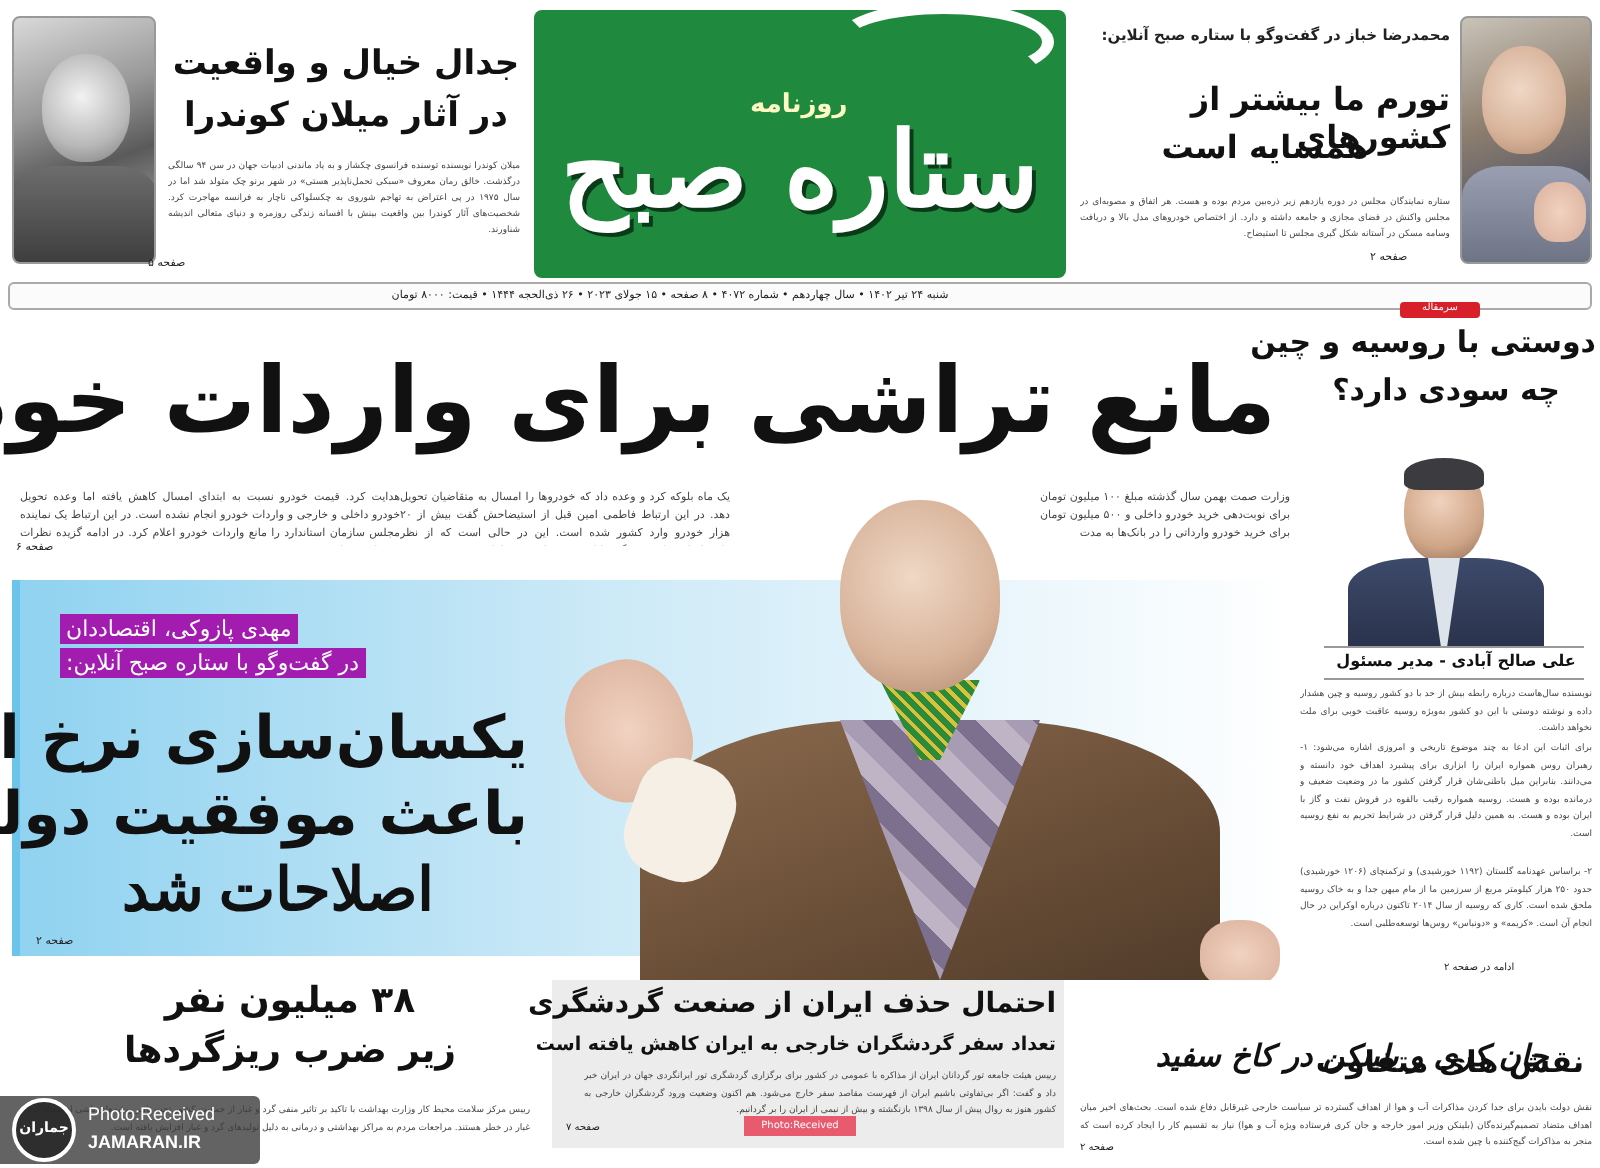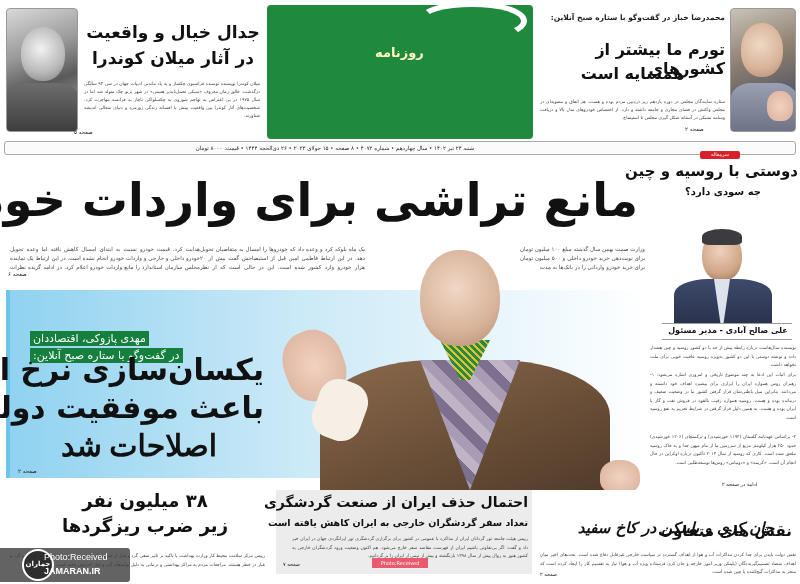--- a/index.html
+++ b/index.html
@@ -21,21 +21,21 @@
 
   .date-bar { border: 1px solid #aaa; border-radius: 3px; background: #fbfbfb; }
   .date-text { font-size: 5.5px; color: #222; white-space: nowrap; }
 
   .red-badge { background: #d8202a; color: #fff; font-size: 5px; border-radius: 2px; text-align: center; line-height: 7px; }
 
   .main-headline { font-size: 46px; font-weight: bold; letter-spacing: -1px; white-space: nowrap; color: #111; }
 
   
   .interview-box { background: linear-gradient(90deg, #8fd2f0 0%, #cbe9f7 45%, #ffffff 100%); }
-  .green-tag { background: #15803d; color: #fff; font-size: 11px; line-height: 15px; padding: 0 3px; white-space: nowrap; margin-top: 24px; }
+  .green-tag { background: #a21caf; color: #fff; font-size: 11px; line-height: 15px; padding: 0 3px; white-space: nowrap; }
   .big-headline { font-size: 30px; font-weight: bold; line-height: 36px; color: #111; white-space: nowrap; }
   .head { background: radial-gradient(circle at 45% 40%, #efd8c6 0%, #d8b39a 60%, #b08a70 100%); border-radius: 48% 48% 46% 46%; }
   .jacket { background: linear-gradient(160deg, #8a6a4e 0%, #6d5139 50%, #4e3a29 100%); border-radius: 40% 40% 0 0; }
   .sweater { background: repeating-linear-gradient(45deg, #a89bb4 0 10px, #7d6f8e 10px 20px, #bfb3c6 20px 30px); clip-path: polygon(50% 100%, 0 0, 100% 0); }
   .scarf { background: repeating-linear-gradient(45deg, #2c8a3a 0 3px, #d9c23a 3px 5px); }
   .hand { background: radial-gradient(ellipse at 50% 50%, #f1d2c1 0%, #d9b09a 100%); border-radius: 45% 45% 40% 40%; }
 
   .tourism-box { background: #ececec; }
 
   .watermark { background: rgba(60,60,60,0.8); color: #fff; border-radius: 0 3px 3px 0; }
@@ -51,20 +51,21 @@
   <div class="abs head" style="left:14px; top:18px; width:44px; height:54px; background: radial-gradient(circle at 45% 40%, #f2f2f2 0%, #b8b8b8 60%, #7a7a7a 100%);"></div>
   <div class="abs" style="left:0; top:74px; width:72px; height:50px; background:linear-gradient(180deg,#6d6d6d,#3c3c3c); border-radius:30% 30% 0 0;"></div>
 </div>
 <div class="abs bold" style="left:84px; top:22px; width:178px; text-align:center; font-size:17px;">جدال خیال و واقعیت</div>
 <div class="abs bold" style="left:84px; top:48px; width:178px; text-align:center; font-size:17px;">در آثار میلان کوندرا</div>
 <div class="abs body-text" style="left:84px; top:80px; width:176px; height:46px; overflow:hidden; font-size:4.5px; line-height:8px;">میلان کوندرا نویسنده توسنده فرانسوی چکشاز و به یاد ماندنی ادبیات جهان در سن ۹۴ سالگی درگذشت. خالق رمان معروف «سبکی تحمل‌ناپذیر هستی» در شهر برنو چک متولد شد اما در سال ۱۹۷۵ در پی اعتراض به تهاجم شوروی به چکسلواکی ناچار به فرانسه مهاجرت کرد. شخصیت‌های آثار کوندرا بین واقعیت بینش با افسانه زندگی روزمره و دنیای متعالی اندیشه شناورند.</div>
 <div class="abs page-ref" style="left:74px; top:129px;">صفحه ۵</div>
 
 <div class="abs masthead" style="left:267px; top:5px; width:266px; height:134px;">
   <div class="abs" style="left:108px; top:40px; color:#fef9c3; font-weight:bold; font-size:13px;">روزنامه</div>
+  <div class="abs masthead-logo" style="left:8px; top:46px; width:250px; text-align:center; font-size:52px; line-height:70px;">ستاره صبح</div>
   <div class="abs" style="left:150px; top:-4px; width:110px; height:40px; border:6px solid #fff; border-radius:50%; border-left-color:transparent; border-bottom-color:transparent;"></div>
 </div>
 
 <div class="abs" style="left:540px; top:13px; width:185px; font-size:7.5px; font-weight:bold; color:#222; white-space:nowrap;">محمدرضا خباز در گفت‌وگو با ستاره صبح آنلاین:</div>
 <div class="abs bold" style="left:540px; top:40px; width:185px; text-align:right; font-size:16px;">تورم ما بیشتر از کشورهای</div>
 <div class="abs bold" style="left:540px; top:64px; width:185px; text-align:center; font-size:16px;">همسایه است</div>
 <div class="abs body-text" style="left:540px; top:98px; width:185px; height:26px; overflow:hidden; font-size:4.5px; line-height:8px;">ستاره نمایندگان مجلس در دوره یازدهم زیر ذره‌بین مردم بوده و هست. هر اتفاق و مصوبه‌ای در مجلس واکنش در فضای مجازی و جامعه داشته و دارد. از اختصاص خودروهای مدل بالا و دریافت وسامه مسکن در آستانه شکل گیری مجلس تا استیضاح.</div>
 <div class="abs page-ref" style="left:685px; top:126px;">صفحه ۲</div>
 <div class="abs photo-box photo-color" style="left:730px; top:8px; width:66px; height:124px;">
   <div class="abs head" style="left:10px; top:14px; width:42px; height:54px;"></div>
@@ -99,21 +100,21 @@
   <div class="abs sweater" style="left:140px; top:110px; width:100px; height:130px;"></div>
   <div class="abs scarf" style="left:160px; top:90px; width:50px; height:40px; clip-path: polygon(0 0, 100% 0, 60% 100%, 40% 100%);"></div>
   <div class="abs head" style="left:140px; top:0px; width:80px; height:96px;"></div>
   <div class="abs hand" style="left:4px; top:80px; width:60px; height:70px; transform:rotate(-20deg);"></div>
   <div class="abs" style="left:35px; top:130px; width:50px; height:60px; background:#f5efe6; border-radius:20px; transform:rotate(20deg);"></div>
   <div class="abs hand" style="left:320px; top:210px; width:40px; height:34px;"></div>
 </div>
 
 <div class="abs red-badge" style="left:700px; top:151px; width:40px; height:8px;">سرمقاله</div>
 <div class="abs bold" style="left:648px; top:162px; width:150px; text-align:center; font-size:15px; white-space:nowrap;">دوستی با روسیه و چین</div>
-<div class="abs bold" style="left:648px; top:186px; width:150px; text-align:center; font-size:10px; white-space:nowrap;">چه سودی دارد؟</div>
+<div class="abs bold" style="left:648px; top:186px; width:150px; text-align:center; font-size:15px; white-space:nowrap;">چه سودی دارد؟</div>
 
 <div class="abs" style="left:668px; top:225px; width:110px; height:98px; overflow:hidden;">
   <div class="abs head" style="left:34px; top:6px; width:40px; height:50px; background: radial-gradient(circle at 45% 40%, #f0d2bd 0%, #cfa587 60%, #8c6a55 100%);"></div>
   <div class="abs" style="left:34px; top:4px; width:40px; height:16px; background:#3b3b40; border-radius:50% 50% 20% 20%;"></div>
   <div class="abs" style="left:6px; top:54px; width:98px; height:44px; background:linear-gradient(180deg,#3d4a6a,#2a334d); border-radius:35% 35% 0 0;"></div>
   <div class="abs" style="left:46px; top:54px; width:16px; height:44px; background:#dde3ea; clip-path: polygon(0 0,100% 0,60% 100%,40% 100%);"></div>
 </div>
 <div class="abs divider" style="left:662px; top:323px; width:130px;"></div>
 <div class="abs bold" style="left:660px; top:326px; width:136px; text-align:center; font-size:8px; white-space:nowrap;">علی صالح آبادی - مدیر مسئول</div>
 <div class="abs divider" style="left:662px; top:339px; width:130px;"></div>
@@ -133,18 +134,18 @@
 <div class="abs body-text" style="left:292px; top:535px; width:236px; height:26px; overflow:hidden; font-size:4.5px; line-height:8.5px;">رییس هیئت جامعه تور گردانان ایران از مذاکره با عمومی در کشور برای برگزاری گردشگری تور ایرانگردی جهان در ایران خبر داد و گفت: اگر بی‌تفاوتی باشیم ایران از فهرست مقاصد سفر خارج می‌شود. هم اکنون وضعیت ورود گردشگران خارجی به کشور هنوز به روال پیش از سال ۱۳۹۸ بازنگشته و بیش از نیمی از ایران را بر گردانیم.</div>
 <div class="abs page-ref" style="left:283px; top:561px; font-size:5px;">صفحه ۷</div>
 <div class="abs pink-tag" style="left:372px; top:558px; width:56px; height:10px; text-align:center; line-height:10px; direction:ltr;">Photo:Received</div>
 
 <div class="abs bold" style="left:560px; top:494px; width:232px; text-align:right; font-size:15px; white-space:nowrap;margin-top:28px;">نقش های متفاوت</div>
 <div class="abs bold" style="left:560px; top:519px; width:232px; text-align:center; font-size:15px; white-space:nowrap;font-style:italic;">جان کری و بلینکن در کاخ سفید</div>
 <div class="abs body-text" style="left:540px; top:551px; width:256px; height:26px; overflow:hidden; font-size:4.5px; line-height:8.5px;">نقش دولت بایدن برای جدا کردن مذاکرات آب و هوا از اهداف گسترده تر سیاست خارجی غیرقابل دفاع شده است. بحث‌های اخیر میان اهداف متضاد تصمیم‌گیرنده‌گان (بلینکن وزیر امور خارجه و جان کری فرستاده ویژه آب و هوا) نیاز به تقسیم کار را ایجاد کرده است که منجر به مذاکرات گیج‌کننده با چین شده است.</div>
 <div class="abs page-ref" style="left:540px; top:571px; font-size:5px;">صفحه ۲</div>
 
 <div class="abs watermark" style="left:0; top:548px; width:130px; height:34px; direction:ltr;">
-  <div class="abs wm-logo" style="left:22px; top:1px; width:32px; height:32px;">
+  <div class="abs wm-logo" style="left:6px; top:1px; width:32px; height:32px;">
     <div class="abs" style="left:0; top:9px; width:28px; text-align:center; font-size:7px; color:#fff; font-weight:bold;">جماران</div>
   </div>
   <div class="abs" style="left:44px; top:4px; font-size:9px; font-family:'Liberation Sans', sans-serif; color:#fff;">Photo:Received</div>
   <div class="abs" style="left:44px; top:18px; font-size:9px; font-family:'Liberation Sans', sans-serif; color:#fff; font-weight:bold;">JAMARAN.IR</div>
 </div>
 
 </body></html>

